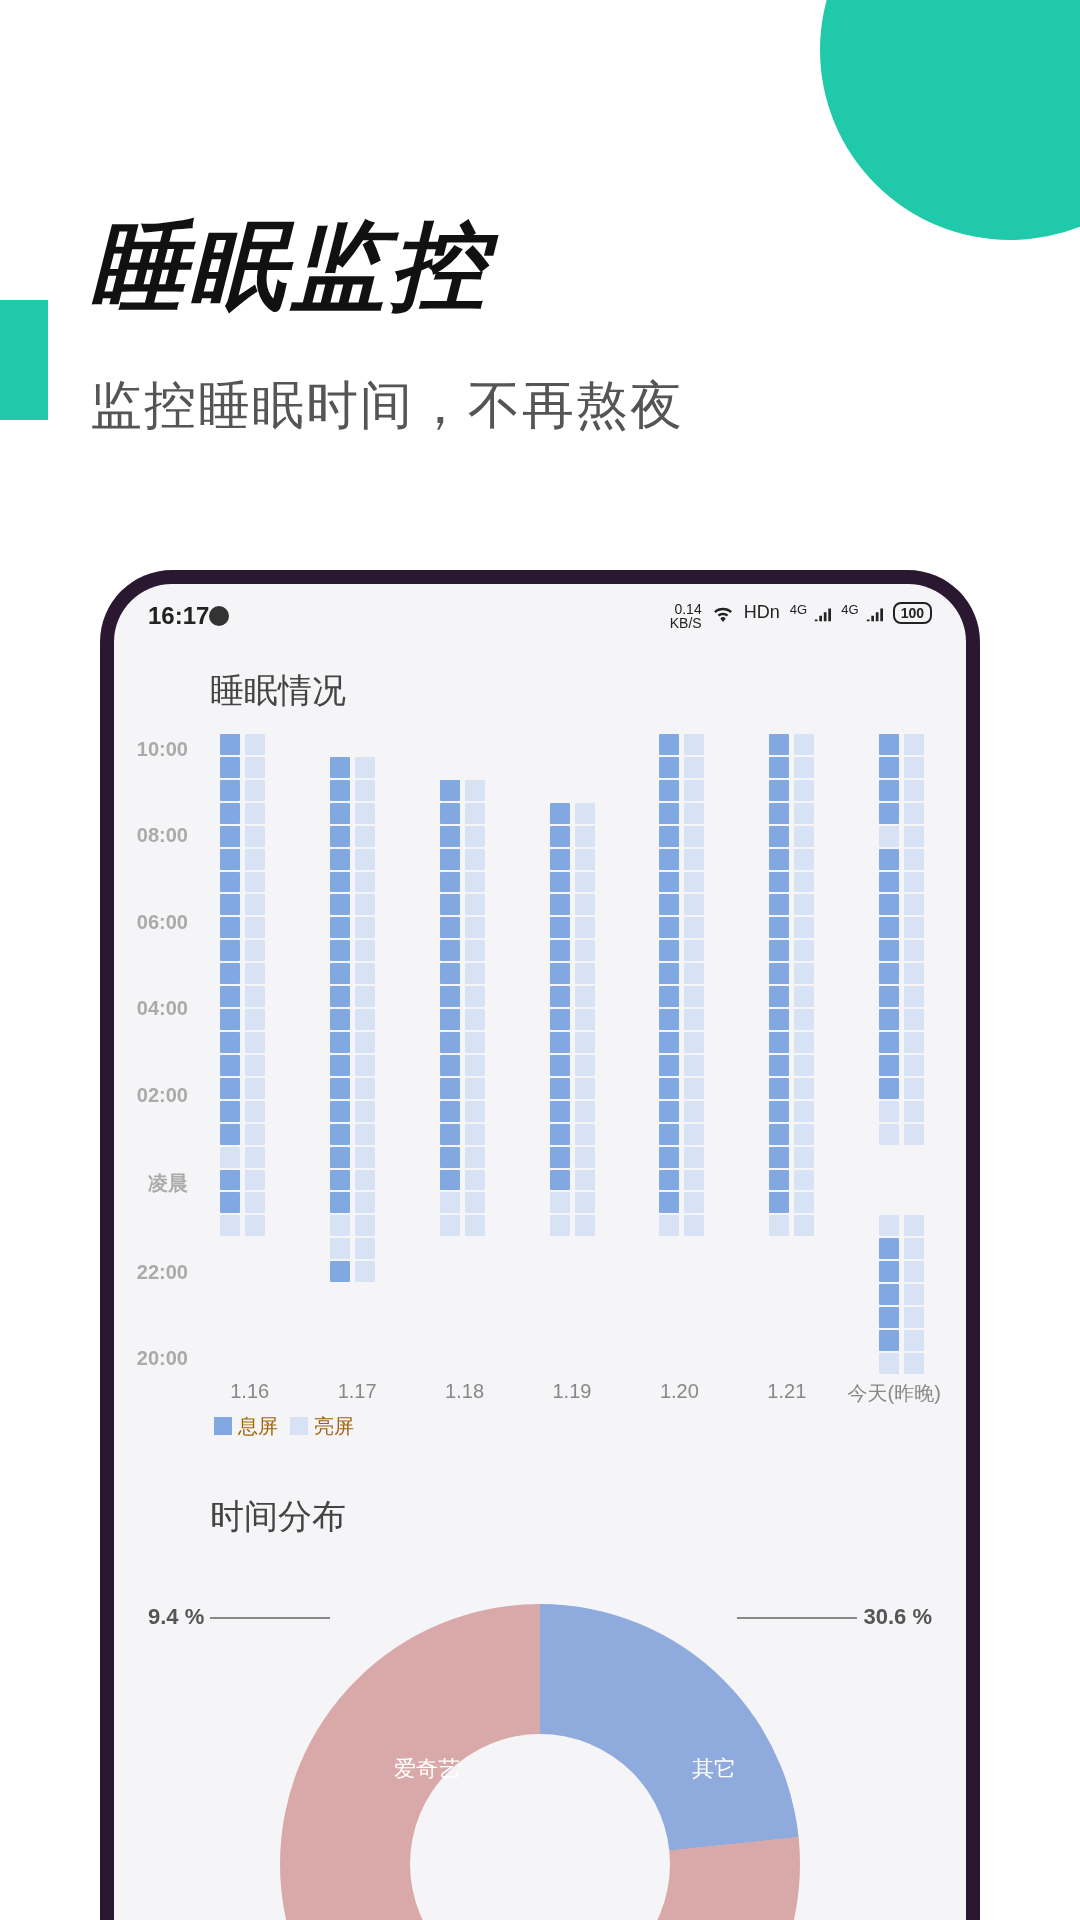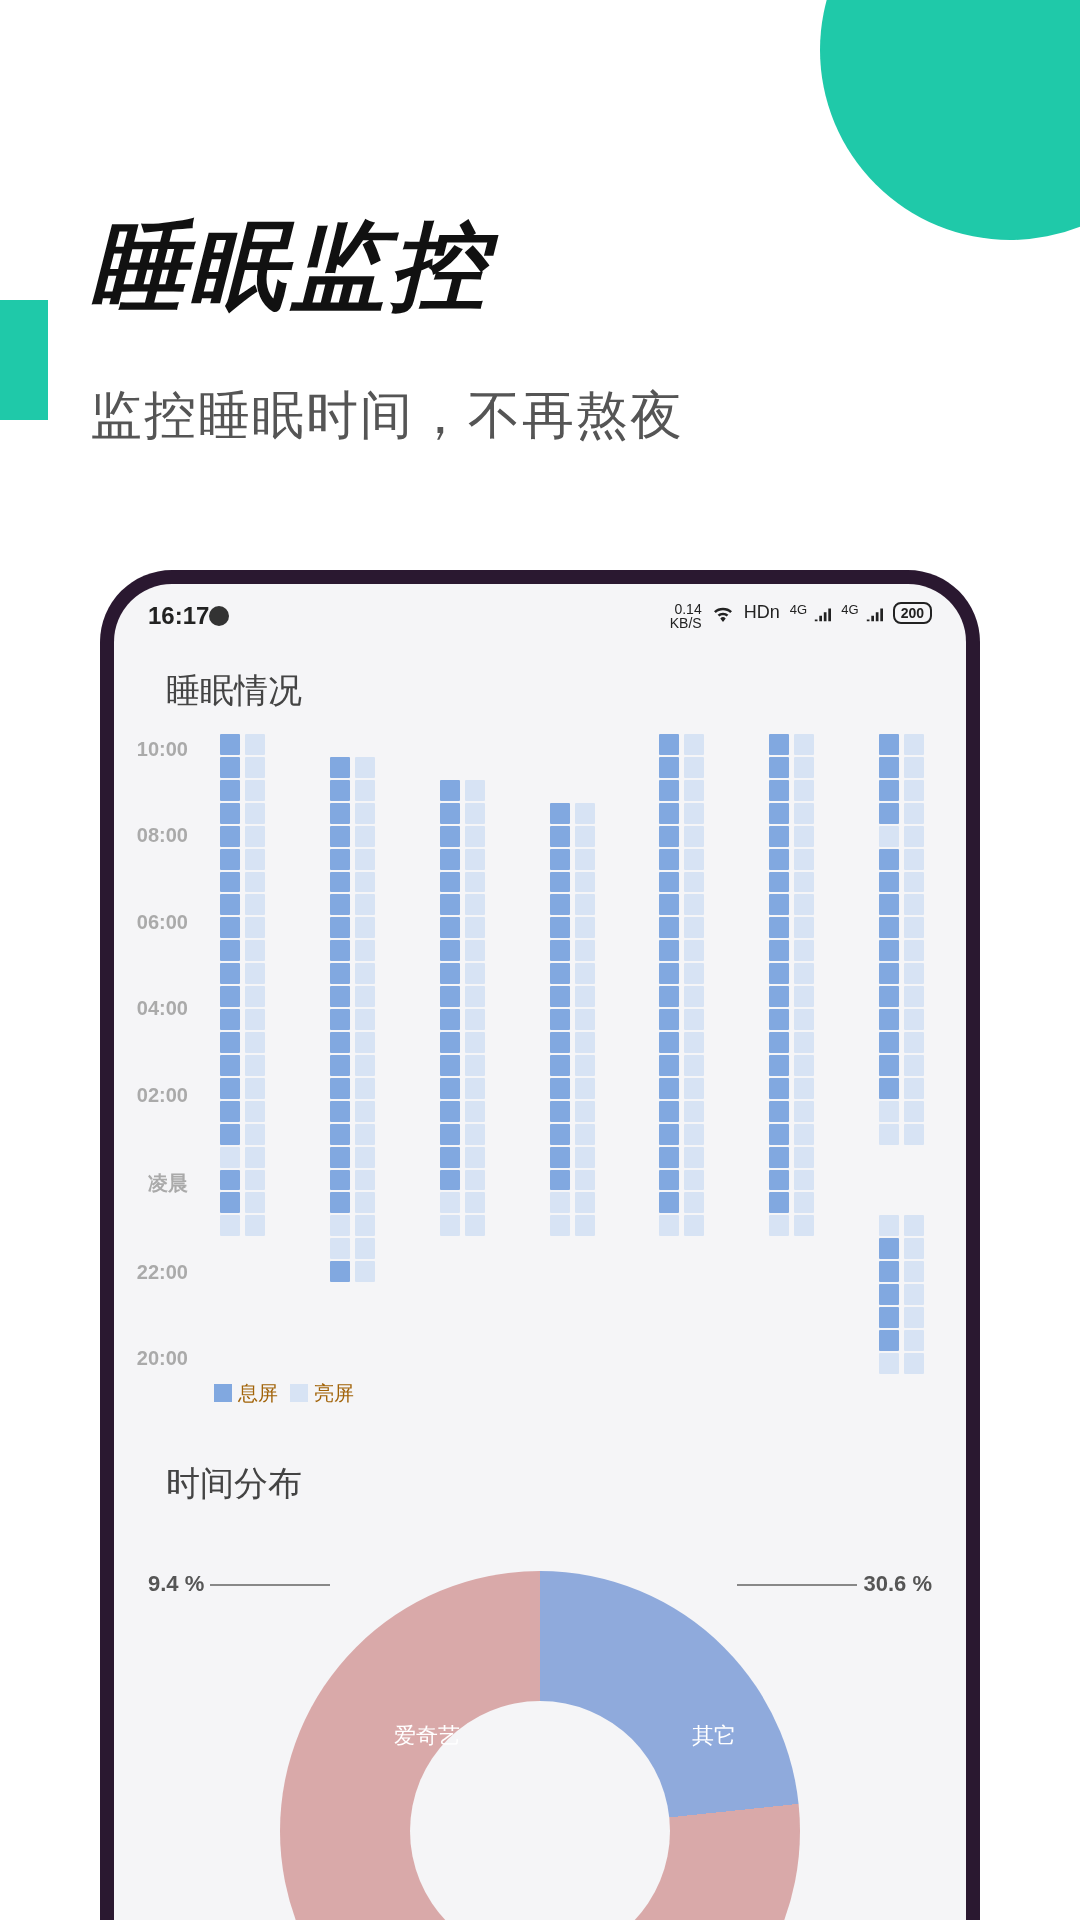--- a/index.html
+++ b/index.html
@@ -38,21 +38,21 @@
   left: 90px;
 }
 .headline h1 {
   font-size: 96px;
   font-weight: 900;
   font-style: italic;
   color: #111;
   letter-spacing: 4px;
 }
 .headline p {
-  margin-top: 48px;
+  margin-top: 38px;
   font-size: 52px;
   color: #555;
   letter-spacing: 2px;
 }
 
 
 .phone {
   position: absolute;
   top: 570px;
   left: 50%;
@@ -87,20 +87,21 @@
 .status-right .kbs { display: flex; flex-direction: column; align-items: flex-end; line-height: 1; font-size: 14px; }
 .status-right .wifi, .status-right .sig { font-size: 22px; }
 .status-right .batt { border: 2px solid #222; border-radius: 8px; padding: 1px 6px; font-size: 14px; font-weight: 600; }
 
 
 .section-title {
   font-size: 34px;
   color: #444;
   font-weight: 500;
   padding: 28px 34px 14px 52px;
+  margin-left: 44px;
 }
 
 
 .sleep-chart {
   padding: 6px 18px 4px 10px;
 }
 .sleep-grid {
   display: flex;
 }
 .y-axis {
@@ -241,21 +242,21 @@
           <svg width="18" height="16" viewBox="0 0 20 16">
               <path d="M2 14h3v2H2zM7 10h3v6H7zM12 6h3v10h-3zM17 2h3v14h-3z" fill="#222"></path>
             </svg>
         </span>
         <span class="sig">
           <span style="font-size:13px;vertical-align:top">4G</span>
           <svg width="18" height="16" viewBox="0 0 20 16">
               <path d="M2 14h3v2H2zM7 10h3v6H7zM12 6h3v10h-3zM17 2h3v14h-3z" fill="#222"></path>
             </svg>
         </span>
-        <span class="batt">200</span>
+        <span class="batt">100</span>
       </div>
     </div>
 
     <div class="section-title">睡眠情况</div>
 
     <div class="sleep-chart">
       <div class="sleep-grid">
         <div class="y-axis" id="y-axis" style="height:640px">
             <span>10:00</span>
             <span>08:00</span>
@@ -696,20 +697,29 @@
                 <div class="cell c-light"></div>
                 <div class="cell c-light"></div>
                 <div class="cell c-light"></div>
                 <div class="cell c-light"></div>
                 <div class="cell c-light"></div>
                 <div class="cell c-light"></div>
               </div>
             </div>
           </div>
       </div>
+      <div class="x-axis" id="x-axis">
+          <div class="xtick">1.16</div>
+          <div class="xtick">1.17</div>
+          <div class="xtick">1.18</div>
+          <div class="xtick">1.19</div>
+          <div class="xtick">1.20</div>
+          <div class="xtick">1.21</div>
+          <div class="xtick">今天(昨晚)</div>
+        </div>
       <div class="legend">
         <span><span class="sw sw-dark"></span><span>息屏</span></span>
         <span><span class="sw sw-light"></span><span>亮屏</span></span>
       </div>
     </div>
 
     <div class="section-title" style="padding-top:50px">时间分布</div>
 
     <div class="donut-wrap">
       <div class="donut" id="donut" style="background: conic-gradient(rgb(176, 153, 178) -60deg, rgb(176, 153, 178) -26.16deg, rgb(143, 170, 220) -26.16deg, rgb(143, 170, 220) 84deg, rgb(217, 169, 169) 84deg, rgb(217, 169, 169) 300deg);">

